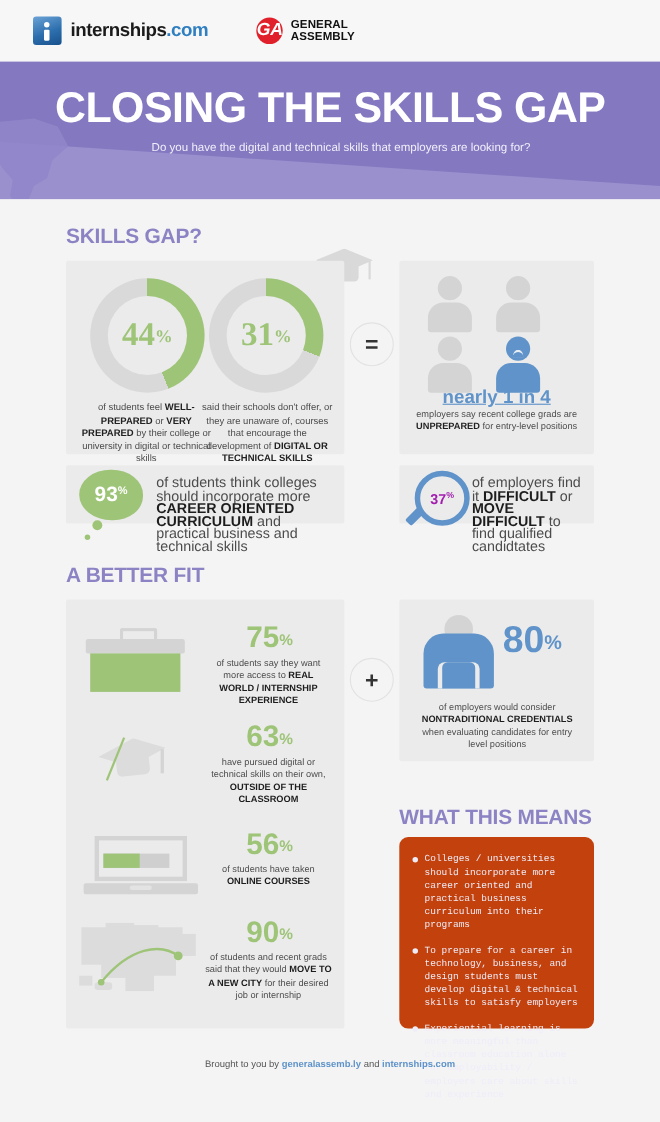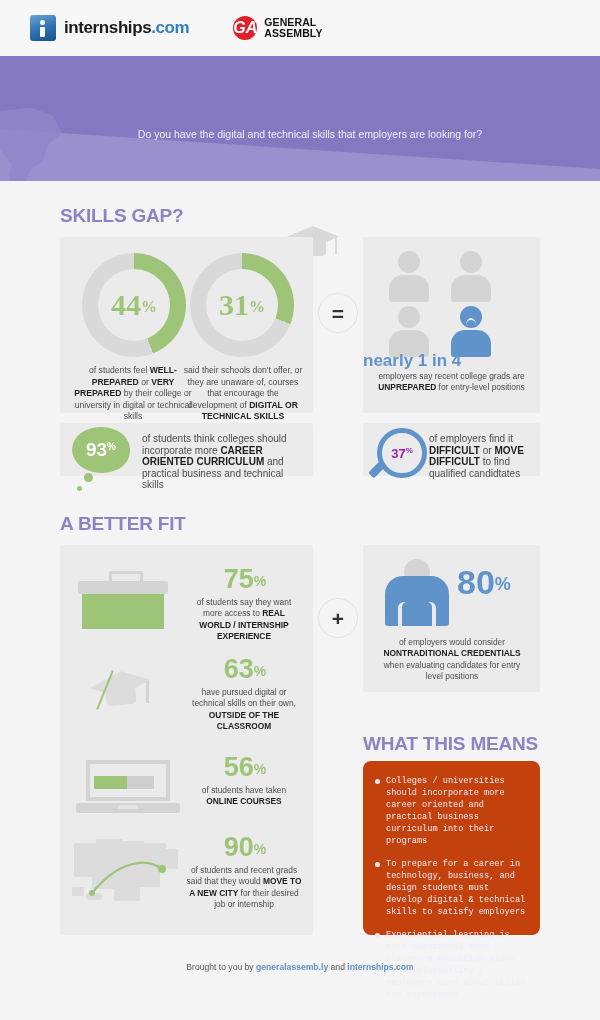--- a/index.html
+++ b/index.html
@@ -76,21 +76,21 @@
   .donut .val .pct{font-size:16px;vertical-align:top;position:relative;top:2px;}
 
   .cap{font-size:8.6px;line-height:11.5px;color:#4c4c4c;text-align:center;}
   .cap b{color:#222;}
 
   
   .person{position:relative;}
   .person .head{border-radius:50%;margin:0 auto;}
   .person .body{border-radius:14px 14px 3px 3px;margin:2px auto 0;}
 
-  .nearly{font-size:17px;font-weight:bold;color:#5f93c9;text-align:left;}
+  .nearly{font-size:17px;font-weight:bold;color:#5f93c9;text-align:center;text-decoration:underline;}
   .nearly-cap{font-size:8.4px;line-height:11px;color:#4c4c4c;text-align:center;}
   .nearly-cap b{color:#1f1f1f;}
 
   
   .bubble{
     width:58px;height:46px;border-radius:50% 50% 48% 52%;
     background:#9ec478;display:flex;align-items:center;justify-content:center;position:relative;
   }
   .bubble::after{content:"";position:absolute;left:12px;bottom:-9px;width:9px;height:9px;border-radius:50%;background:#9ec478;}
   .bubble::before{content:"";position:absolute;left:5px;bottom:-18px;width:5px;height:5px;border-radius:50%;background:#9ec478;}
@@ -103,21 +103,21 @@
     position:absolute;left:6px;top:0;width:40px;height:40px;border-radius:50%;
     border:5px solid #5f93c9;display:flex;align-items:center;justify-content:center;
   }
   .mag .ring span{font-size:13px;font-weight:bold;color:#a21caf;}
   .mag .ring span .pct{font-size:8px;vertical-align:top;}
   .mag .handle{
     position:absolute;left:2px;top:33px;width:8px;height:17px;background:#5f93c9;
     transform:rotate(45deg);border-radius:2px;
   }
 
-  .rowcap{font-size:10px;line-height:11.5px;color:#4c4c4c;}
+  .rowcap{font-size:13px;line-height:11.5px;color:#4c4c4c;}
   .rowcap b{color:#1d1d1d;}
 
   
   .conn{
     width:38px;height:38px;border-radius:50%;border:1px solid #e2e2e2;background:#f4f4f4;
     display:flex;align-items:center;justify-content:center;font-size:21px;color:#333;font-weight:bold;line-height:1;
   }
 
   
   .bigstat{font-size:27px;font-weight:bold;color:#9ec478;text-align:center;line-height:28px;}
@@ -175,20 +175,21 @@
       <div class="ga-words">
         <div>GENERAL</div>
         <div>ASSEMBLY</div>
       </div>
     </div>
   </div>
 
   <div class="header">
     <div class="hdr-diag"></div>
     <div class="hdr-map"></div>
+    <div class="hdr-title">CLOSING THE SKILLS GAP</div>
     <div class="hdr-sub">Do you have the digital and technical skills that employers are looking for?</div>
   </div>
 
   <div class="sect-head abs" style="left:60px;top:205px;">SKILLS GAP?</div>
 
   <div class="abs" style="left:285px;top:222px;width:62px;height:42px;">
     <div style="position:absolute;left:2px;top:4px;width:52px;height:22px;background:#d9d9d9;clip-path:polygon(50% 0,100% 48%,50% 100%,0 48%);"></div>
     <div style="position:absolute;left:16px;top:20px;width:25px;height:14px;background:#d9d9d9;border-radius:0 0 4px 4px;"></div>
     <div style="position:absolute;left:50px;top:14px;width:2px;height:18px;background:#d9d9d9;"></div>
   </div>

